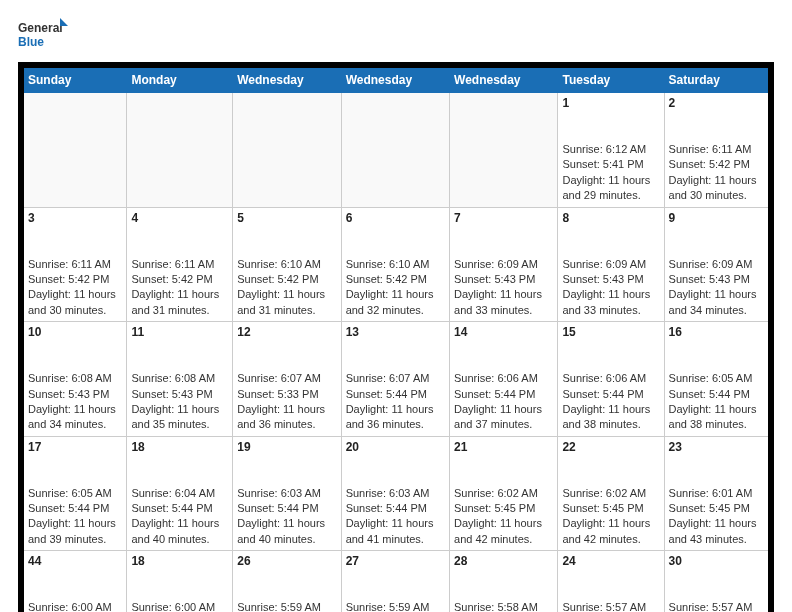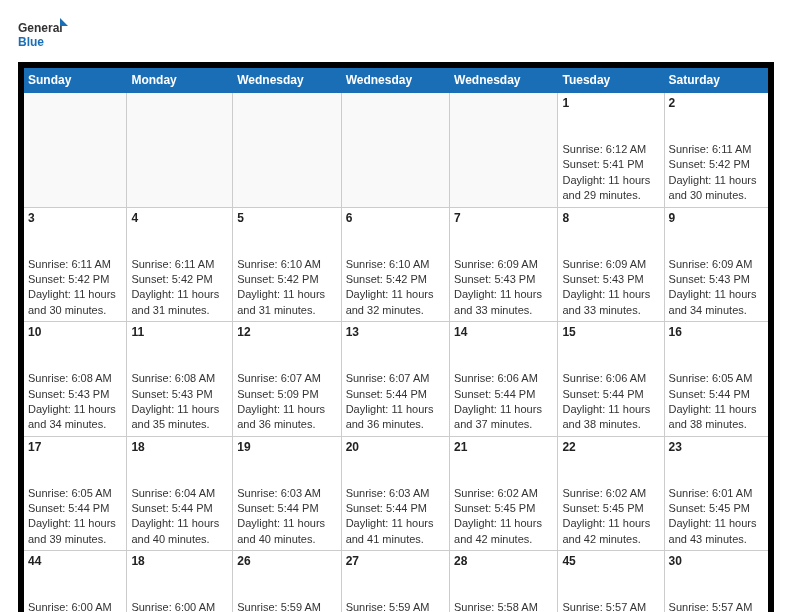--- a/index.html
+++ b/index.html
@@ -192,21 +192,21 @@
           <td>
             <span class="day-number">11</span>
             <div class="day-info">Sunrise: 6:08 AM
 Sunset: 5:43 PM
 Daylight: 11 hours
 and 35 minutes.</div>
           </td>
           <td>
             <span class="day-number">12</span>
             <div class="day-info">Sunrise: 6:07 AM
-Sunset: 5:09 PM
+Sunset: 5:33 PM
 Daylight: 11 hours
 and 36 minutes.</div>
           </td>
           <td>
             <span class="day-number">13</span>
             <div class="day-info">Sunrise: 6:07 AM
 Sunset: 5:44 PM
 Daylight: 11 hours
 and 36 minutes.</div>
           </td>
@@ -313,21 +313,21 @@
 and 46 minutes.</div>
           </td>
           <td>
             <span class="day-number">28</span>
             <div class="day-info">Sunrise: 5:58 AM
 Sunset: 5:45 PM
 Daylight: 11 hours
 and 47 minutes.</div>
           </td>
           <td>
-            <span class="day-number">45</span>
+            <span class="day-number">24</span>
             <div class="day-info">Sunrise: 5:57 AM
 Sunset: 5:45 PM
 Daylight: 11 hours
 and 47 minutes.</div>
           </td>
           <td>
             <span class="day-number">30</span>
             <div class="day-info">Sunrise: 5:57 AM
 Sunset: 5:45 PM
 Daylight: 11 hours

